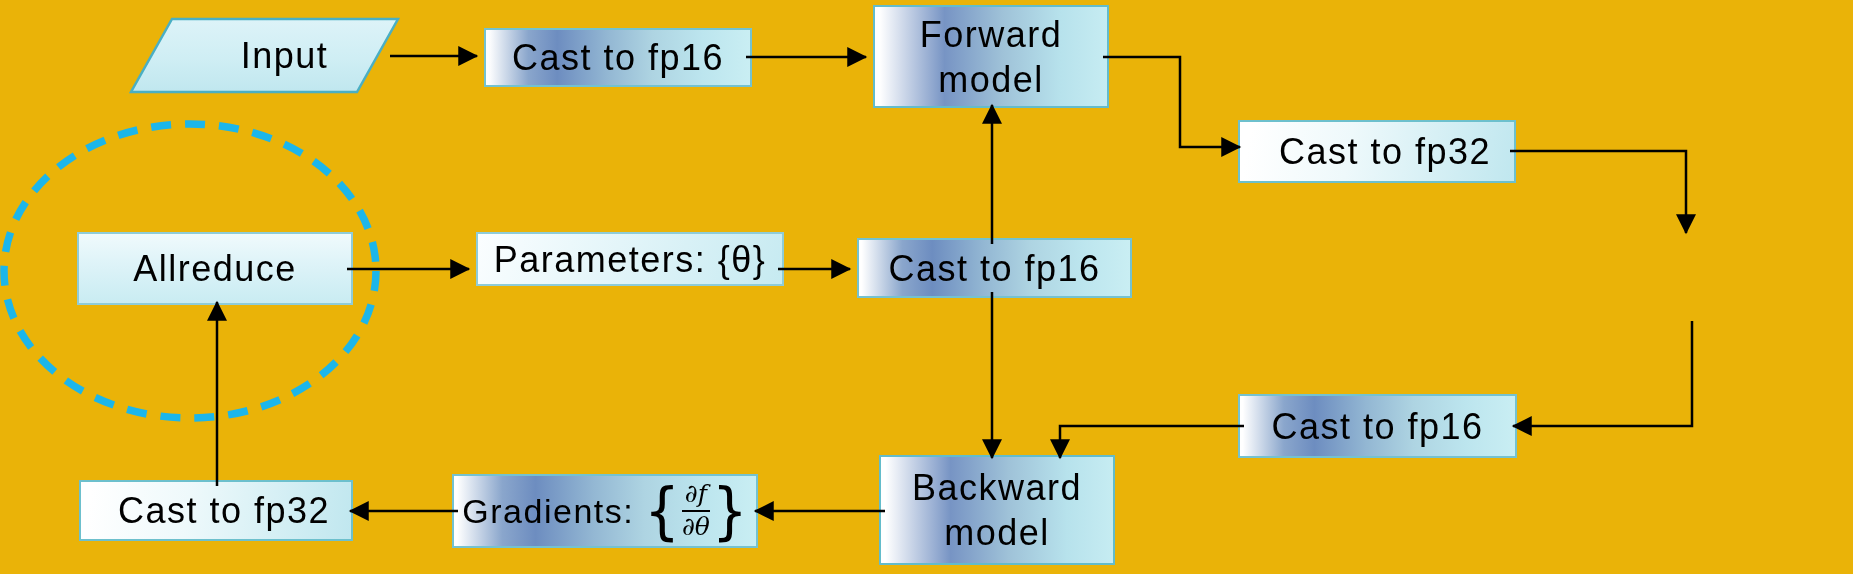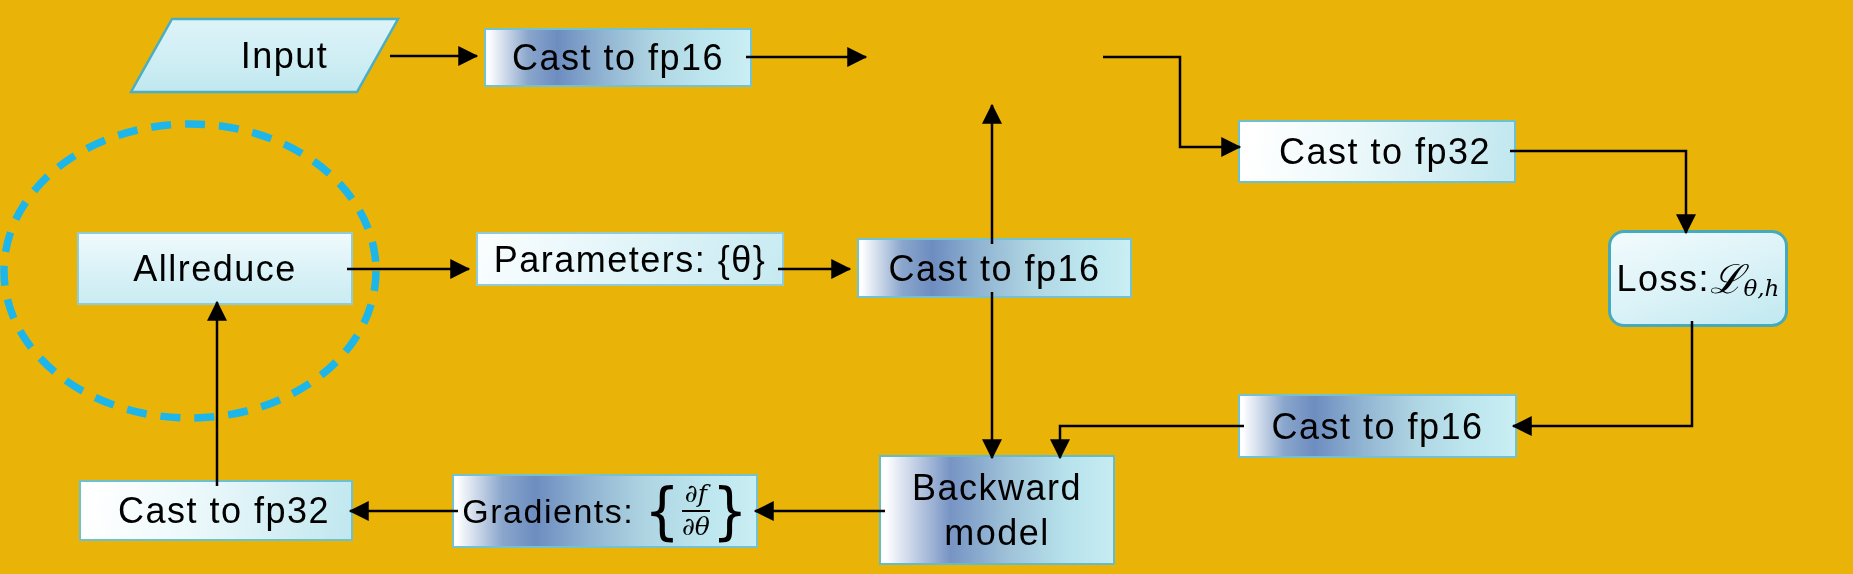--- a/index.html
+++ b/index.html
@@ -106,42 +106,40 @@
     <span>Gradients:</span>
       <span class="gap"></span>
       <span class="brace">{</span>
       <span class="frac">
         <span class="frac-top">∂f</span>
         <span class="frac-bottom">∂θ</span>
       </span>
       <span class="brace">}</span>
   </div>
 
+  <div class="node style-model wrap" style="left:873px;top:5px;width:236px;height:103px;padding:0 14px">
+    <span>Forward model</span>
+  </div>
 
   <div class="node style-band" style="left:857px;top:238px;width:275px;height:60px">
     <span>Cast to fp16</span>
   </div>
 
   <div class="node style-model wrap" style="left:879px;top:455px;width:236px;height:110px;padding:12px 10px">
     <span>Backward model</span>
   </div>
 
   <div class="node style-lighth" style="left:1238px;top:120px;width:278px;height:63px">
     <span>Cast to fp32</span>
   </div>
 
   <div class="node style-band" style="left:1238px;top:394px;width:279px;height:64px">
     <span>Cast to fp16</span>
   </div>
 
-  <div class="node style-loss" style="left:1608px;top:230px;width:180px;height:97px">
-    <span>Loss:</span>
-      <span class="loss-symbol">ℒ</span>
-      <span class="loss-sub">θ,h</span>
-  </div>
 
   <svg id="arrow-layer" class="layer" width="1853" height="574" viewBox="0 0 1853 574">
     <defs>
       <marker id="ah" markerWidth="9" markerHeight="9" refX="7.5" refY="4" orient="auto">
         <path d="M0,0 L8,4 L0,8 Z" fill="#000"></path>
       </marker>
     </defs>
     <g stroke="#000" stroke-width="2.5" fill="none">
       <path d="M390,56 L477,56" marker-end="url(#ah)"></path>
       <path d="M746,57 L866,57" marker-end="url(#ah)"></path>

